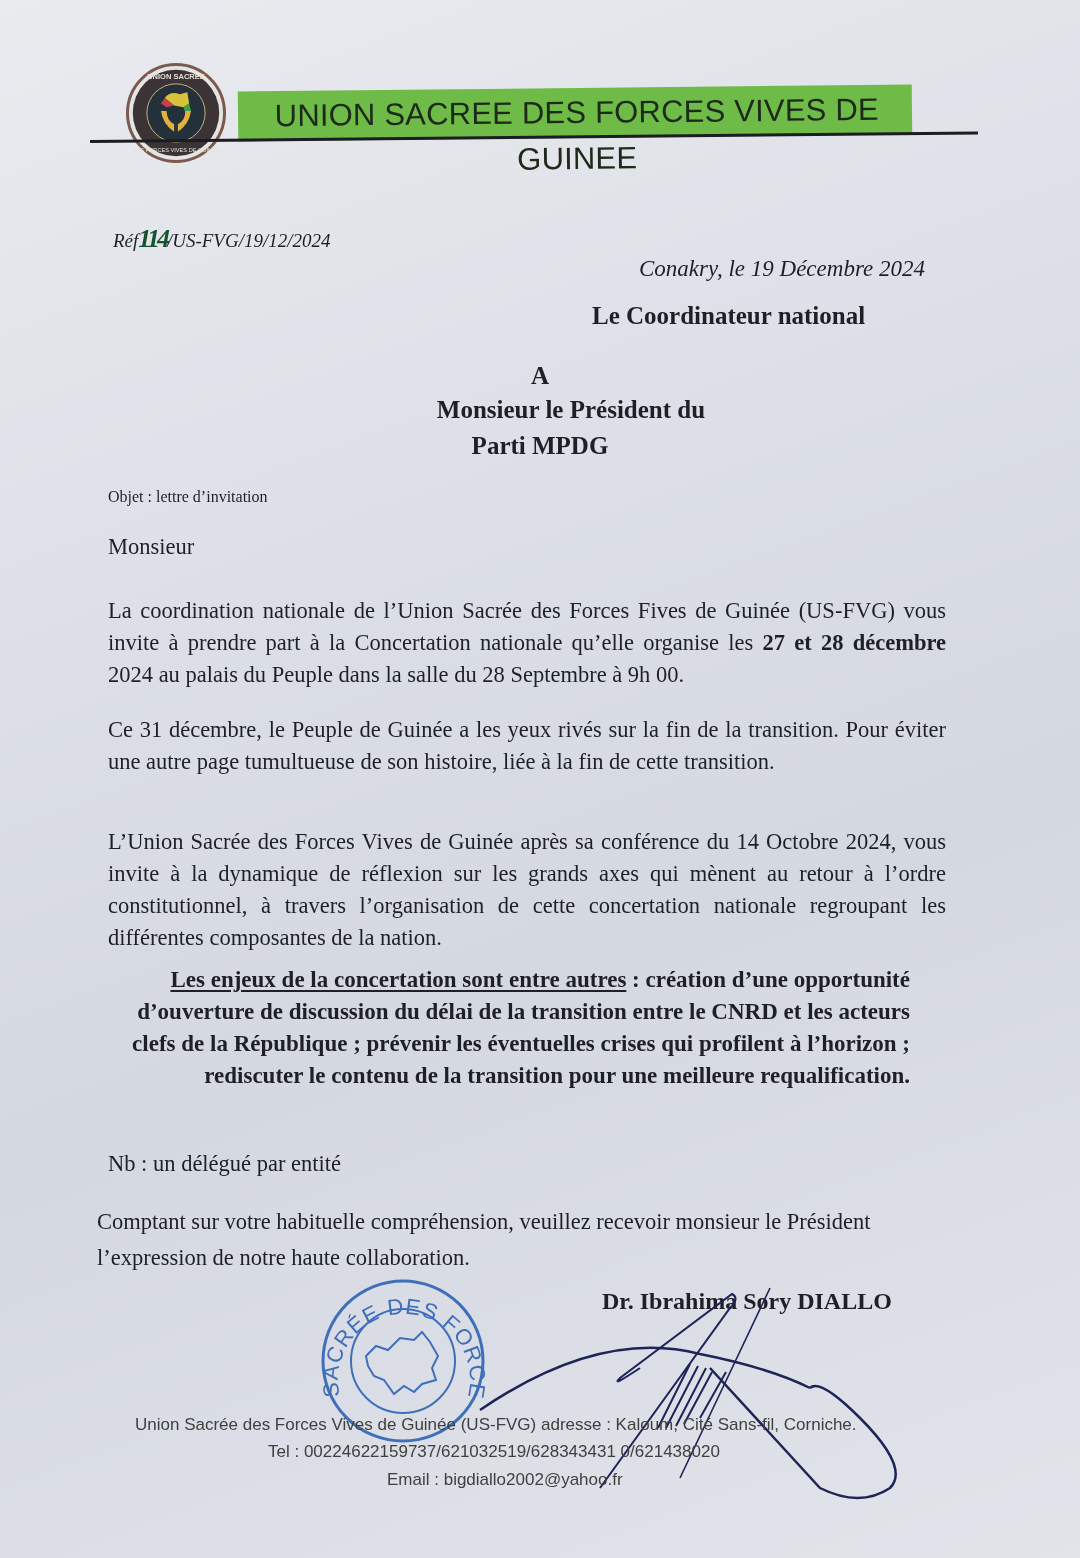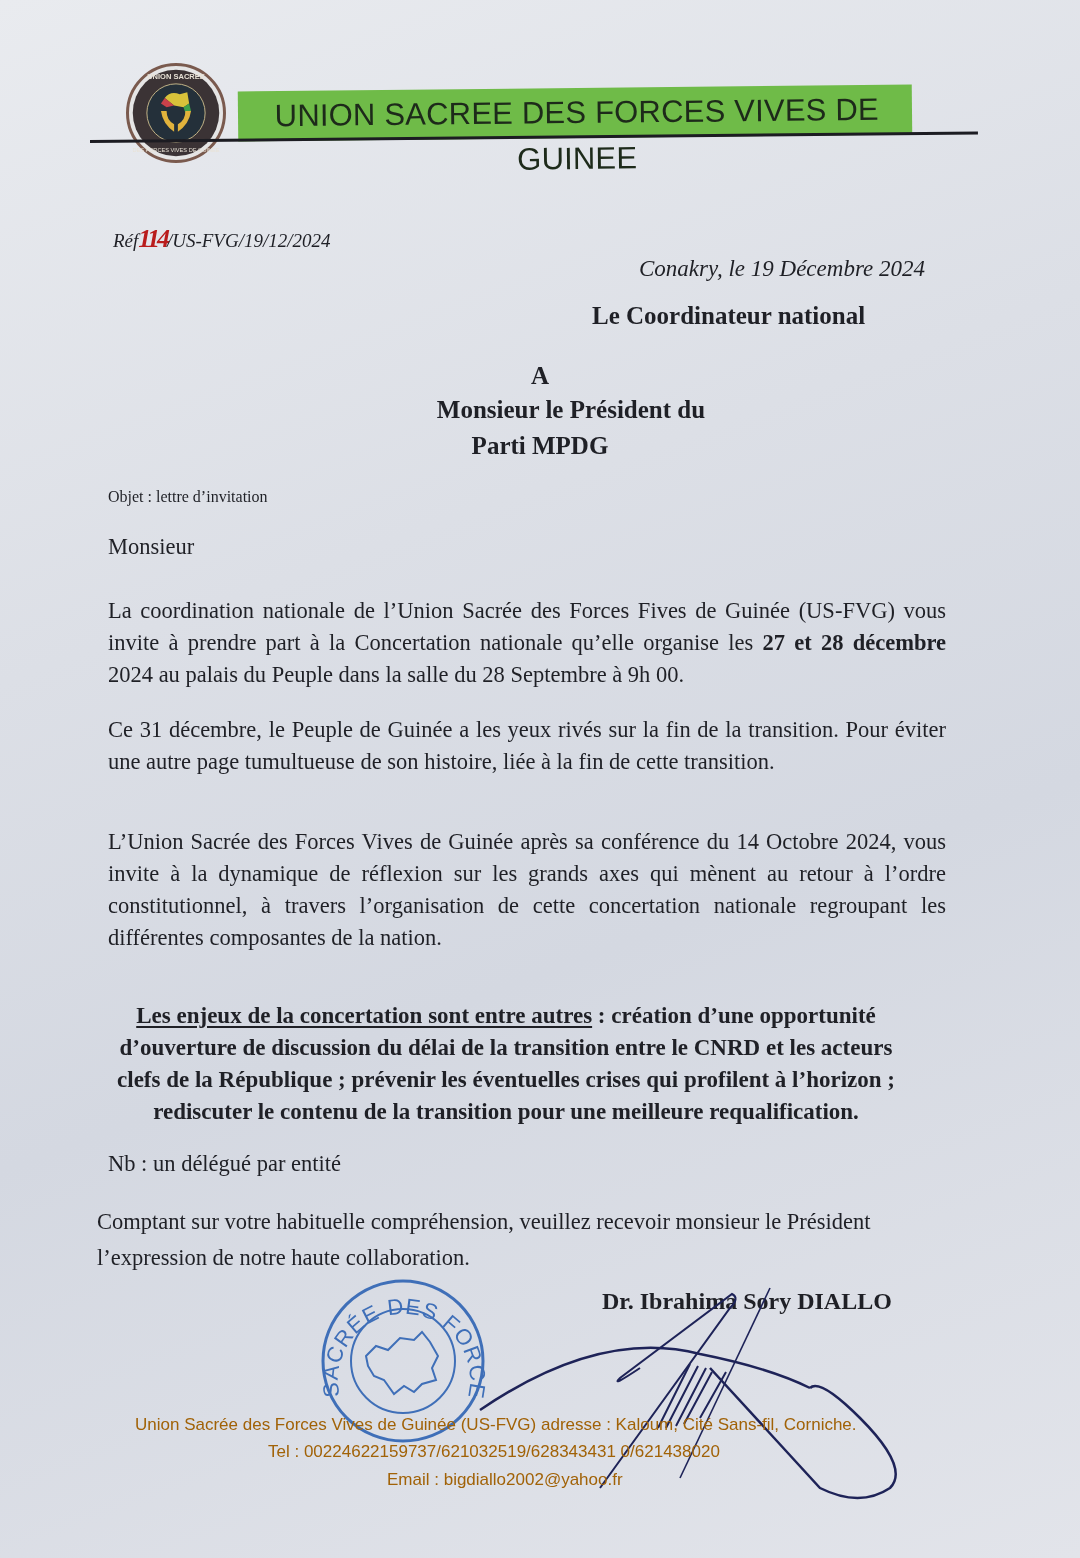--- a/index.html
+++ b/index.html
@@ -15,30 +15,30 @@
   .logo { left:126px; top:63px; width:100px; height:100px; border-radius:50%;
           background:#e5e5e5; border:3px solid #7a5a4e; box-sizing:border-box; }
   .logo-ring-text { position:absolute; left:0; top:0; width:100%; height:100%; }
   .banner { left:238px; top:88px; width:674px; height:50px; background:#6fbb48;
             transform:rotate(-0.6deg); }
   .banner-text { left:242px; top:90px; width:670px; font-family:"Liberation Sans", sans-serif;
                  font-size:31px; color:#1d2a1a; letter-spacing:0.2px; transform:rotate(-0.6deg);
                  text-align:center; line-height:46px; }
   .rule { left:90px; top:140px; width:888px; height:3px; background:#1c1c22; transform:rotate(-0.55deg); transform-origin:left center; }
   .ref { left:113px; top:224px; font-style:italic; font-size:19px; }
-  .ref .num { font-family:"Liberation Serif", serif; font-style:italic; font-weight:bold; color:#b91c1c; font-size:26px; letter-spacing:-3px; }
+  .ref .num { font-family:"Liberation Serif", serif; font-style:italic; font-weight:bold; color:#14532d; font-size:26px; letter-spacing:-3px; }
   .date { left:612px; top:256px; font-style:italic; font-size:23px;margin-left:27px; }
   .coord { left:592px; top:302px; font-weight:bold; font-size:25px; }
   .dest { left:0; width:1080px; text-align:center; font-weight:bold; font-size:25px; }
   .p { left:108px; width:838px; font-size:22.5px; line-height:32px; text-align:justify; }
   .p b { font-weight:bold; }
   .bold-p { font-weight:bold; font-size:23px; line-height:32px; }
   .u { text-decoration:underline; text-decoration-thickness:2px; text-underline-offset:3px; }
   .signer { left:602px; top:1288px; font-weight:bold; font-size:24px; }
-  .footer { font-family:"Liberation Sans", sans-serif; font-size:17px; color:#a16207; }
+  .footer { font-family:"Liberation Sans", sans-serif; font-size:17px; color:#404040; }
   .stamp { left:318px; top:1276px; width:170px; height:170px; }
   .sig { left:440px; top:1268px; width:500px; height:240px; }
 </style>
 </head>
 <body>
 
 <div class="abs logo">
   <svg class="logo-ring-text" viewBox="0 0 100 100">
     <circle cx="50" cy="50" r="46" fill="#3b3335"></circle>
     <circle cx="50" cy="50" r="31" fill="#24303a" stroke="#c9b98a" stroke-width="1"></circle>
@@ -68,21 +68,21 @@
 
 <div class="abs p" style="top:481px; font-size:16px;">Objet : lettre d’invitation</div>
 <div class="abs p" style="top:531px;">Monsieur</div>
 
 <div class="abs p" style="top:571px;margin-top:24px;">
   <span>La coordination nationale de l’Union Sacrée des Forces Fives de Guinée (US-FVG) vous invite à prendre part à la Concertation nationale qu’elle organise les </span><b>27 et 28 décembre</b><span> 2024 au palais du Peuple dans la salle du 28 Septembre à 9h 00.</span>
 </div>
 <div class="abs p" style="top:714px;">Ce 31 décembre, le Peuple de Guinée a les yeux rivés sur la fin de la transition. Pour éviter une autre page tumultueuse de son histoire, liée à la fin de cette transition.</div>
 <div class="abs p" style="top:826px;">L’Union Sacrée des Forces Vives de Guinée après sa conférence du 14 Octobre 2024, vous invite à la dynamique de réflexion sur les grands axes qui mènent au retour à l’ordre constitutionnel, à travers l’organisation de cette concertation nationale regroupant les différentes composantes de la nation.</div>
 
-<div class="abs p bold-p" style="top:1000px; left:102px; width:808px; text-align:center;">
+<div class="abs p bold-p" style="top:964px; left:102px; width:808px; text-align:right;">
   <span class="u">Les enjeux de la concertation sont entre autres</span><span> : création d’une opportunité d’ouverture de discussion du délai de la transition entre le CNRD et les acteurs clefs de la République ; prévenir les éventuelles crises qui profilent à l’horizon ; rediscuter le contenu de la transition pour une meilleure requalification.</span>
 </div>
 
 <div class="abs p" style="top:1148px; left:108px;">Nb : un délégué par entité</div>
 <div class="abs p" style="top:1204px; left:97px; width:820px; text-align:left; line-height:36px;">Comptant sur votre habituelle compréhension, veuillez recevoir monsieur le Président l’expression de notre haute collaboration.</div>
 
 <svg class="abs stamp" viewBox="0 0 170 170">
   <defs>
     <path id="stampArc" d="M 22 120 A 66 66 0 1 1 150 120"></path>
   </defs>

